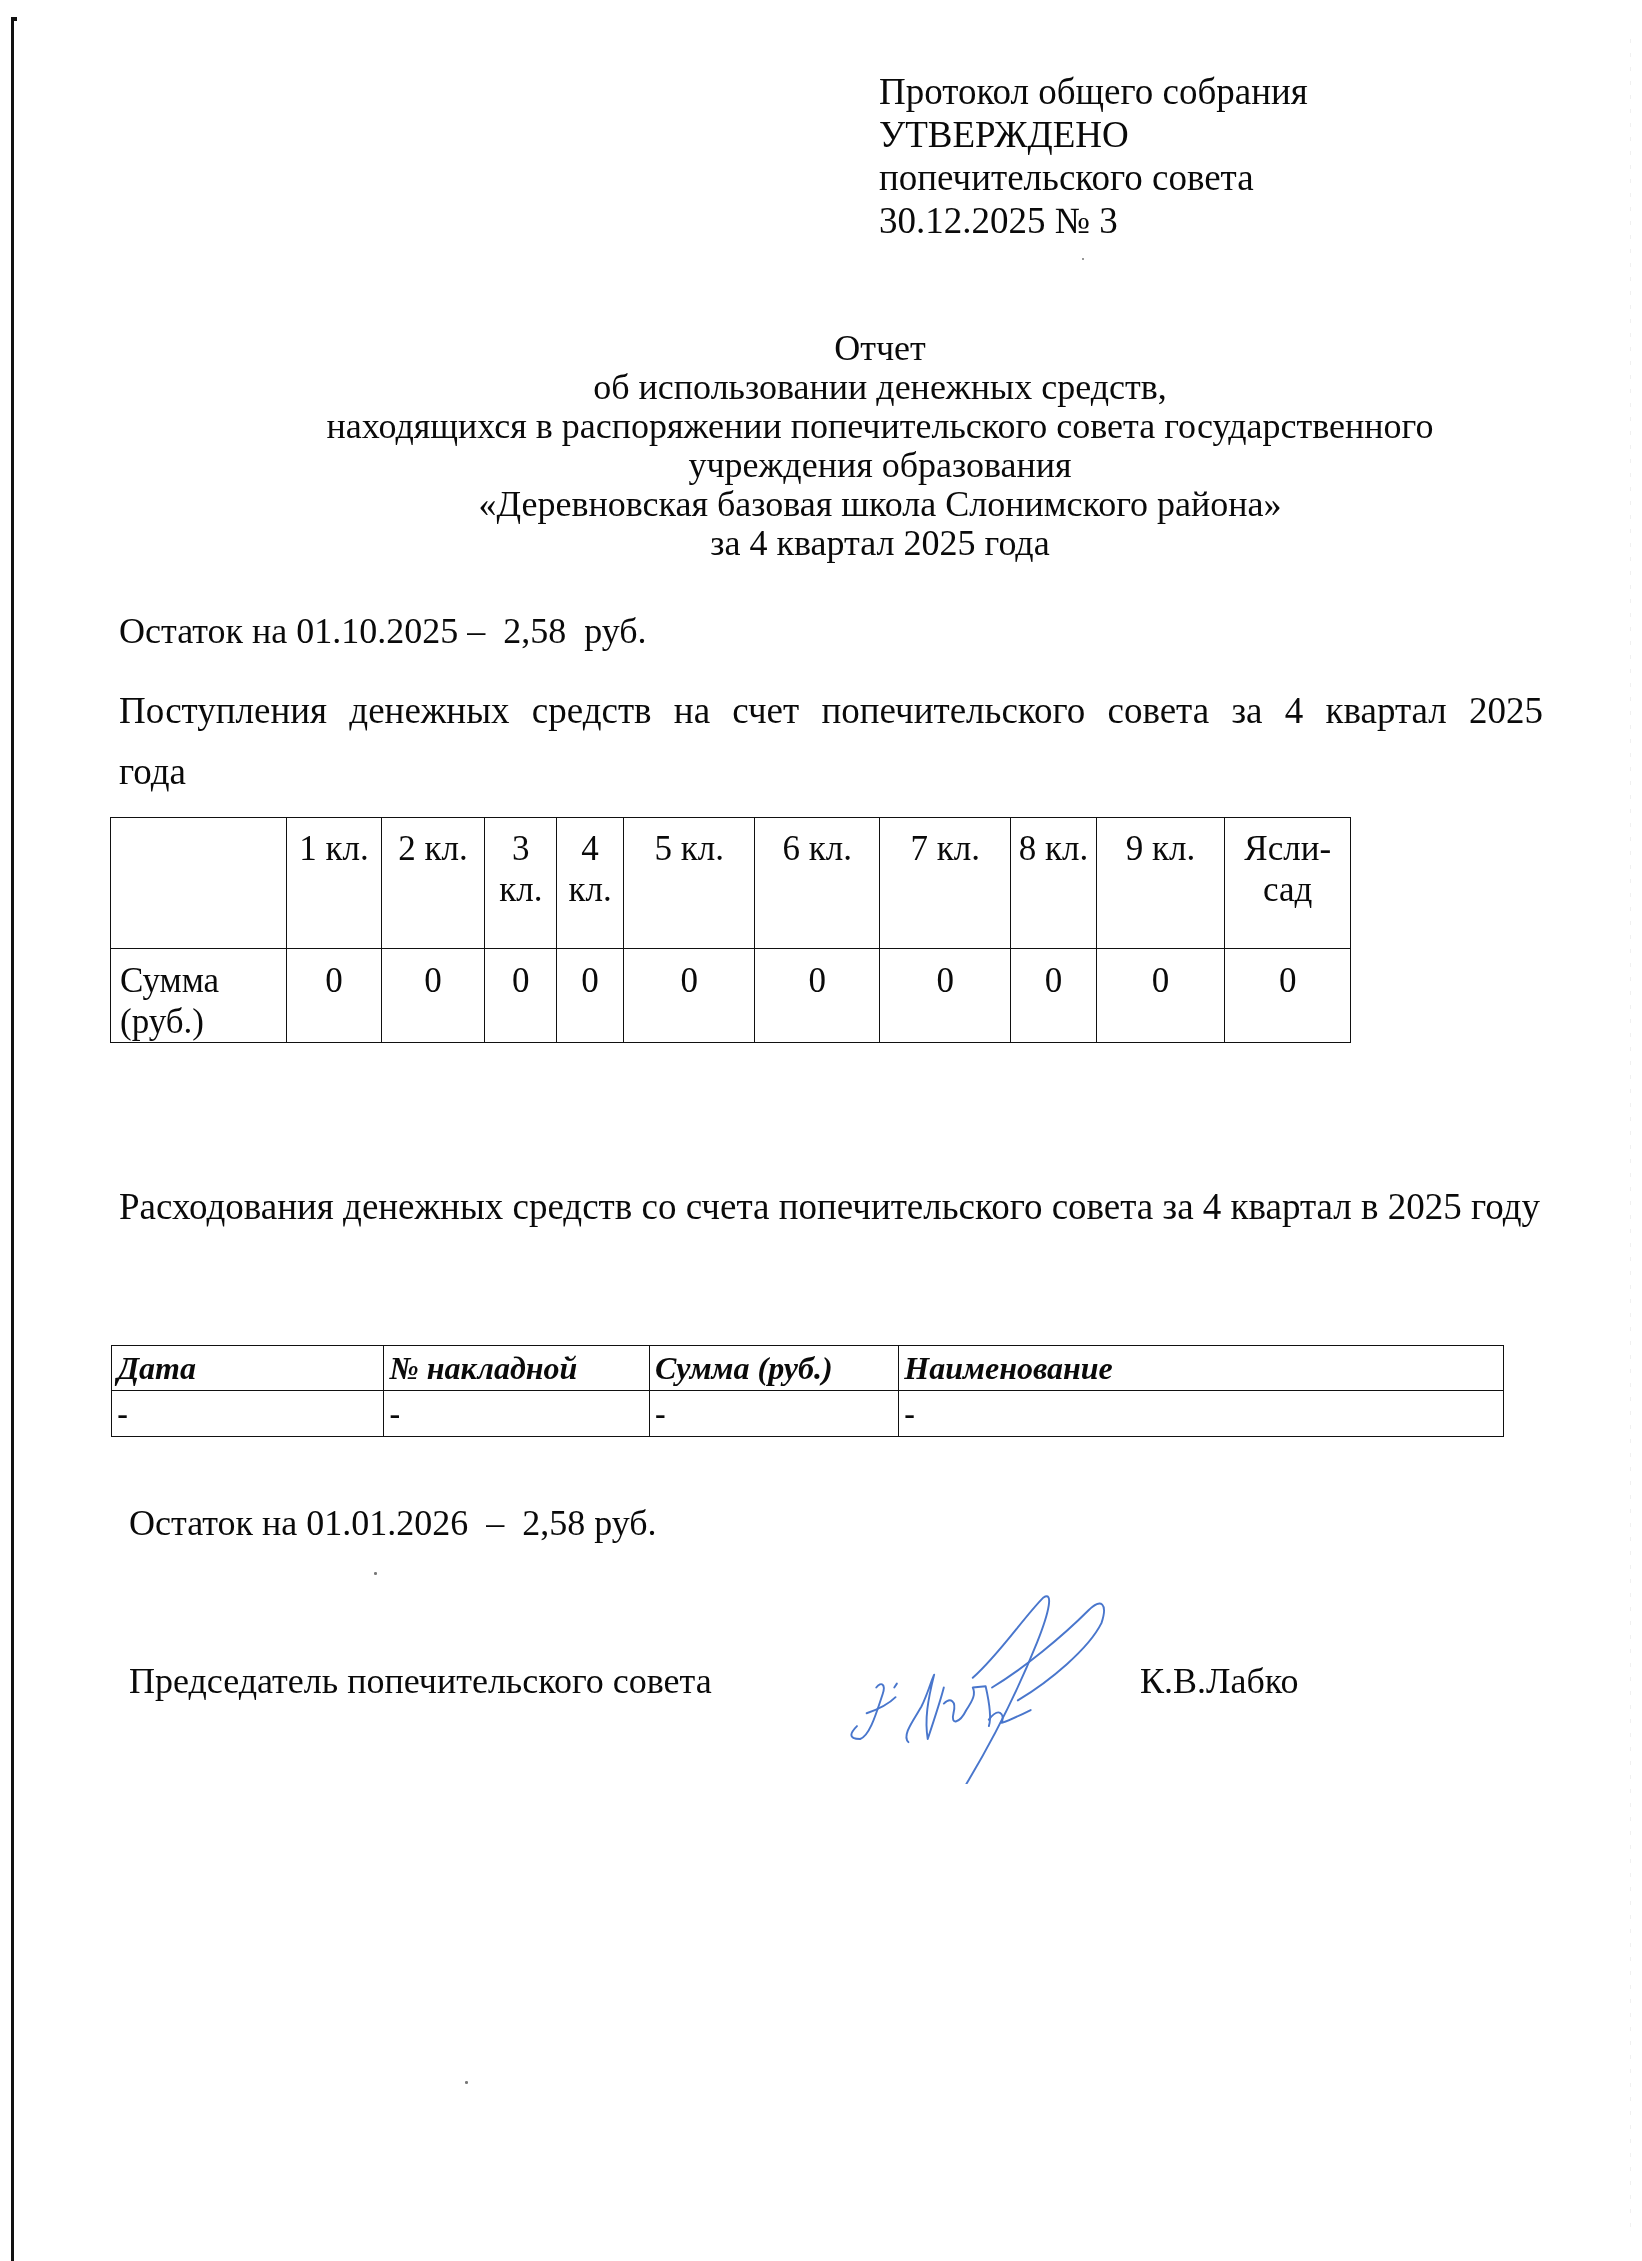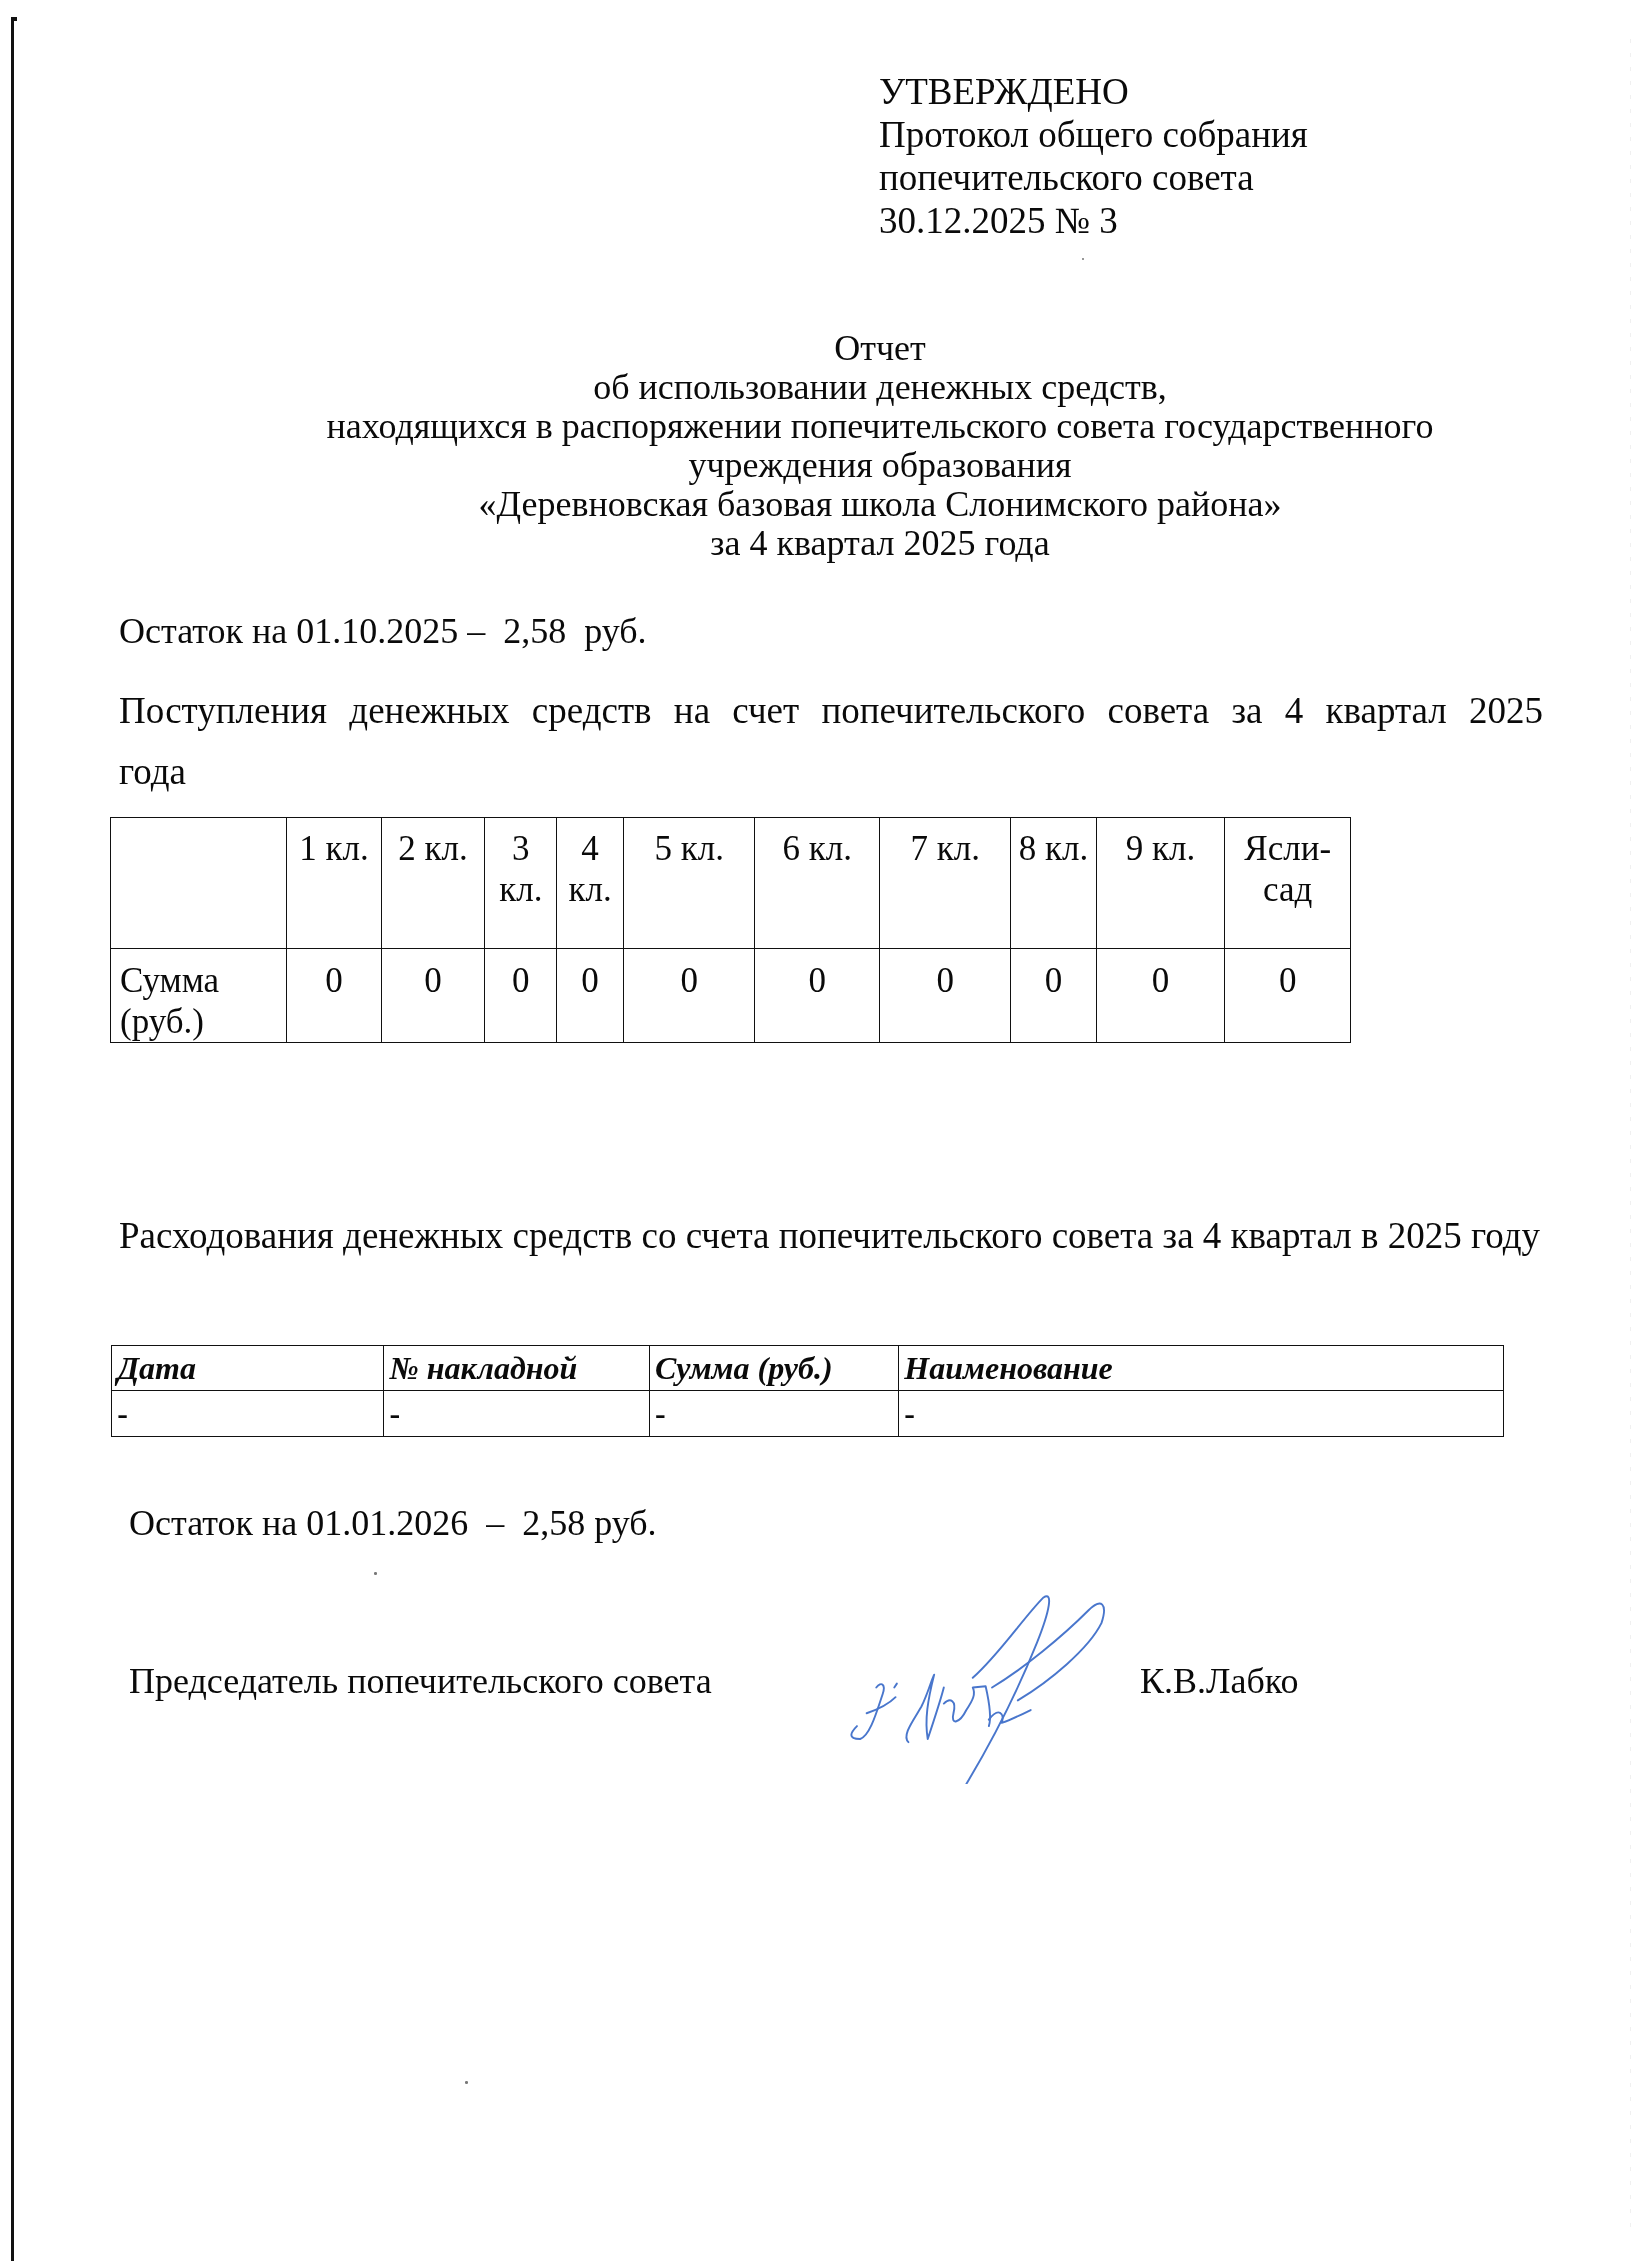--- a/index.html
+++ b/index.html
@@ -20,21 +20,21 @@
     font-size: 36px; line-height: 39px; }
   .title div { white-space: nowrap; }
 
   .balance { position: absolute; left: 119px; font-size: 36px; line-height: 39px; white-space: pre; }
   .balance.start { top: 612px; }
   .balance.end { top: 1504px; left: 129px; }
 
   .para { position: absolute; left: 119px; width: 1424px; font-size: 37px; line-height: 61px;
     text-align: justify; text-align-last: left; }
   .para.income { top: 680px; word-spacing: 7.7px; }
-  .para.expense { top: 1205px; width: 1427px; }
+  .para.expense { top: 1176px; width: 1427px; }
 
   table { border-collapse: collapse; position: absolute; }
   .t-income { left: 110px; top: 817px; width: 1241px; font-size: 35px; line-height: 41px; }
   .t-income td { border: 1.9px solid #111; vertical-align: top; text-align: center; padding: 10.3px 3.9px 0 3.9px; }
   .t-income td.rowhead { text-align: left; padding-left: 9px; }
   .t-income tr.hdr td { height: 120px; }
   .t-income tr.sum td { height: 76px; }
   .t-income tr.total td { height: 76px; }
 
   .t-expense { left: 111px; top: 1345px; width: 1393px; font-size: 32px; line-height: 36px; }
@@ -47,22 +47,22 @@
   .signature { position: absolute; left: 831px; top: 1591px; width: 335px; height: 193px; }
   .speck { position: absolute; width: 2.6px; height: 2.6px; background: #777; border-radius: 50%; }
 </style>
 </head>
 <body>
 
 <div class="scan-edge"></div>
 <div class="right-noise"></div>
 
 <div class="approval">
+  <div>Протокол общего собрания</div>
   <div>УТВЕРЖДЕНО</div>
-  <div>Протокол общего собрания</div>
   <div>попечительского совета</div>
   <div>30.12.2025  № 3</div>
 </div>
 
 <div class="title">
   <div>Отчет</div>
   <div>об использовании денежных средств,</div>
   <div>находящихся в распоряжении попечительского совета государственного</div>
   <div>учреждения образования</div>
   <div>«Деревновская базовая школа Слонимского района»</div>

